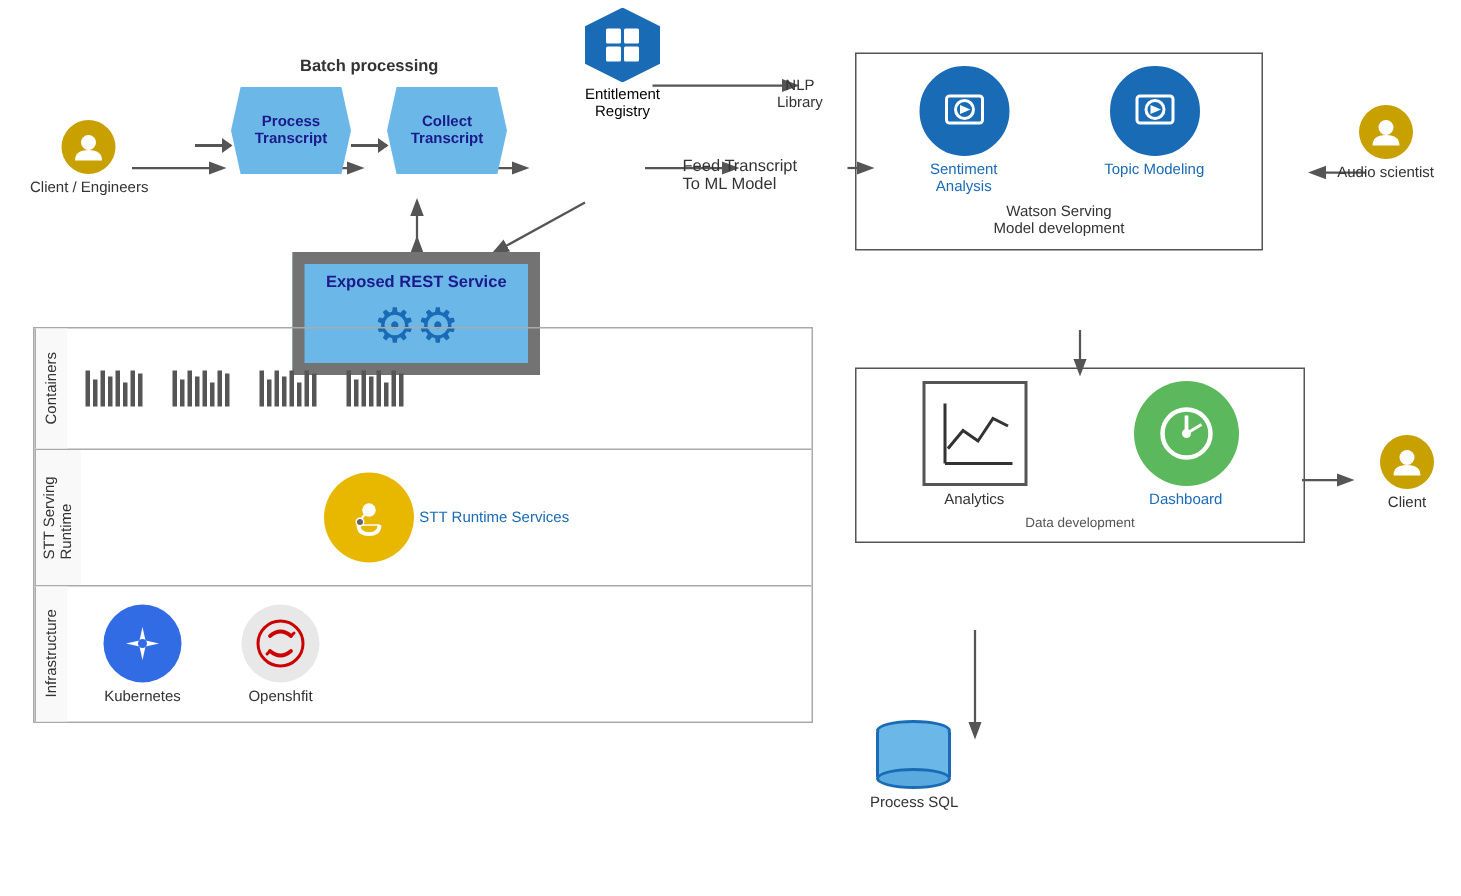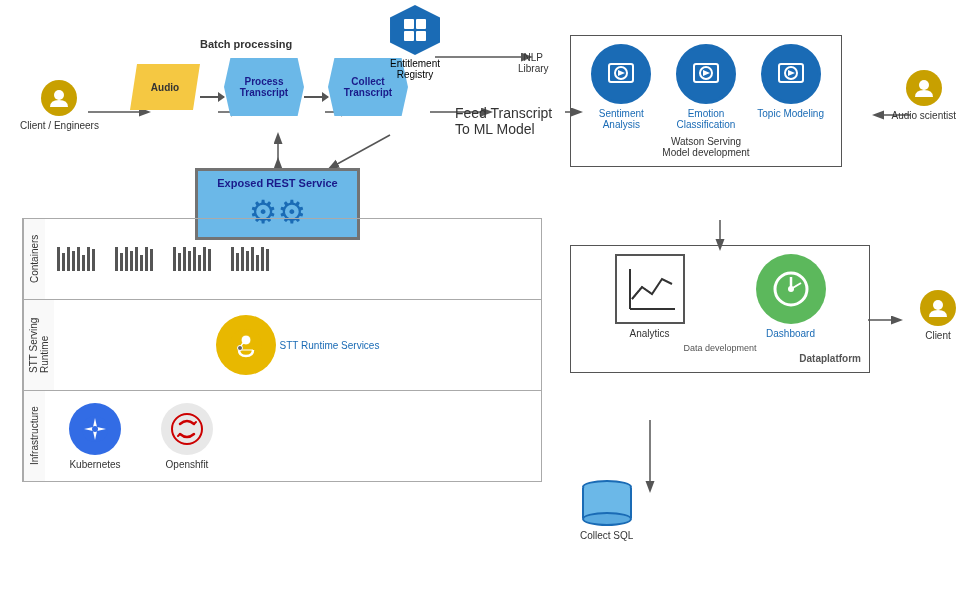--- a/index.html
+++ b/index.html
@@ -269,21 +269,21 @@
       background: #555;
     }
 
     
     .rest-box {
       position: absolute;
       top: 168px;
       left: 195px;
       width: 165px;
       background: #6bb8e8;
-      border: 3px solid #737373;
+      border: 8px solid #737373;
       padding: 6px 8px;
       display: flex;
       flex-direction: column;
       align-items: center;
     }
     .rest-title {
       font-weight: bold;
       font-size: 11px;
       color: #1a1a8a;
       text-align: center;
@@ -471,25 +471,20 @@
         <path d="M2,20 Q2,13 11,13 Q20,13 20,20" fill="white"></path>
       </svg>
     </div>
     <div class="person-label">Client / Engineers</div>
   </div>
 
   <div class="batch-title">Batch processing</div>
 
   <div class="batch-area">
 
-    <div style="display:flex;flex-direction:column;align-items:center;">
-      <div class="para-shape">
-        <span>Audio</span>
-      </div>
-    </div>
     <div style="width:24px;height:2px;background:#555;position:relative;top:10px;margin:0 0px;">
       <div style="position:absolute;right:-6px;top:-4px;border:5px solid transparent;border-left:7px solid #555;"></div>
     </div>
 
     <div class="hex-shape">
       <span style="white-space:pre-line;text-align:center;">Process
 Transcript</span>
     </div>
     <div style="width:24px;height:2px;background:#555;position:relative;top:10px;margin:0 0px;">
       <div style="position:absolute;right:-6px;top:-4px;border:5px solid transparent;border-left:7px solid #555;"></div>
@@ -513,21 +508,21 @@
     <div style="font-size:10px;text-align:center;margin-top:3px;white-space:pre-line;">Entitlement
 Registry</div>
   </div>
 
   <div class="nlp-label">
     <span style="white-space:pre-line;">NLP
 Library</span>
   </div>
 
   <div class="feed-label">
-    <span style="white-space:pre-line;font-size:14px;">Feed Transcript
+    <span style="white-space:pre-line;font-size:11px;">Feed Transcript
 To ML Model</span>
   </div>
 
   <div class="rest-box">
     <div class="rest-title">Exposed REST Service</div>
     <div class="gears-icon">⚙⚙</div>
   </div>
 
   <div class="watson-box">
     <div class="watson-models-row">
@@ -537,31 +532,20 @@
           <svg width="32" height="32" viewBox="0 0 32 32">
             <rect x="4" y="6" width="24" height="18" rx="2" fill="none" stroke="white" stroke-width="2"></rect>
             <circle cx="16" cy="15" r="6" fill="none" stroke="white" stroke-width="2"></circle>
             <polygon points="13,12 13,18 20,15" fill="white"></polygon>
           </svg>
         </div>
         <div class="model-label">Sentiment
 Analysis</div>
       </div>
 
-      <div class="model-item">
-        <div class="model-circle">
-          <svg width="32" height="32" viewBox="0 0 32 32">
-            <rect x="4" y="6" width="24" height="18" rx="2" fill="none" stroke="white" stroke-width="2"></rect>
-            <circle cx="16" cy="15" r="6" fill="none" stroke="white" stroke-width="2"></circle>
-            <polygon points="13,12 13,18 20,15" fill="white"></polygon>
-          </svg>
-        </div>
-        <div class="model-label">Emotion
-Classification</div>
-      </div>
 
       <div class="model-item">
         <div class="model-circle">
           <svg width="32" height="32" viewBox="0 0 32 32">
             <rect x="4" y="6" width="24" height="18" rx="2" fill="none" stroke="white" stroke-width="2"></rect>
             <circle cx="16" cy="15" r="6" fill="none" stroke="white" stroke-width="2"></circle>
             <polygon points="13,12 13,18 20,15" fill="white"></polygon>
           </svg>
         </div>
         <div class="model-label">Topic
@@ -597,21 +581,20 @@
             <path d="M20,20 L30,14" stroke="white" stroke-width="2"></path>
             <circle cx="20" cy="20" r="3" fill="white"></circle>
           </svg>
         </div>
         <div class="dashboard-label">Dashboard</div>
       </div>
     </div>
     <div style="margin-top:4px;">
       <div style="text-align:center;font-size:9px;color:#555;">Data development</div>
     </div>
-    <div class="dataplatform-title">Dataplatform</div>
   </div>
 
   <div class="person-icon" style="right:18px; top:70px;">
     <div class="person-circle">
       <svg width="22" height="22" viewBox="0 0 22 22">
         <circle cx="11" cy="8" r="5" fill="white"></circle>
         <path d="M2,20 Q2,13 11,13 Q20,13 20,20" fill="white"></path>
       </svg>
     </div>
     <div class="person-label">Audio scientist</div>
@@ -731,16 +714,16 @@
       </div>
     </div>
   </div>
 
   <div class="postgres-box">
     <div class="db-cylinder">
       <div class="db-top"></div>
       <div class="db-body"></div>
       <div class="db-bottom"></div>
     </div>
-    <div class="db-label">Collect SQL</div>
+    <div class="db-label">Process SQL</div>
   </div>
 
 </div>
 
 </body></html>

